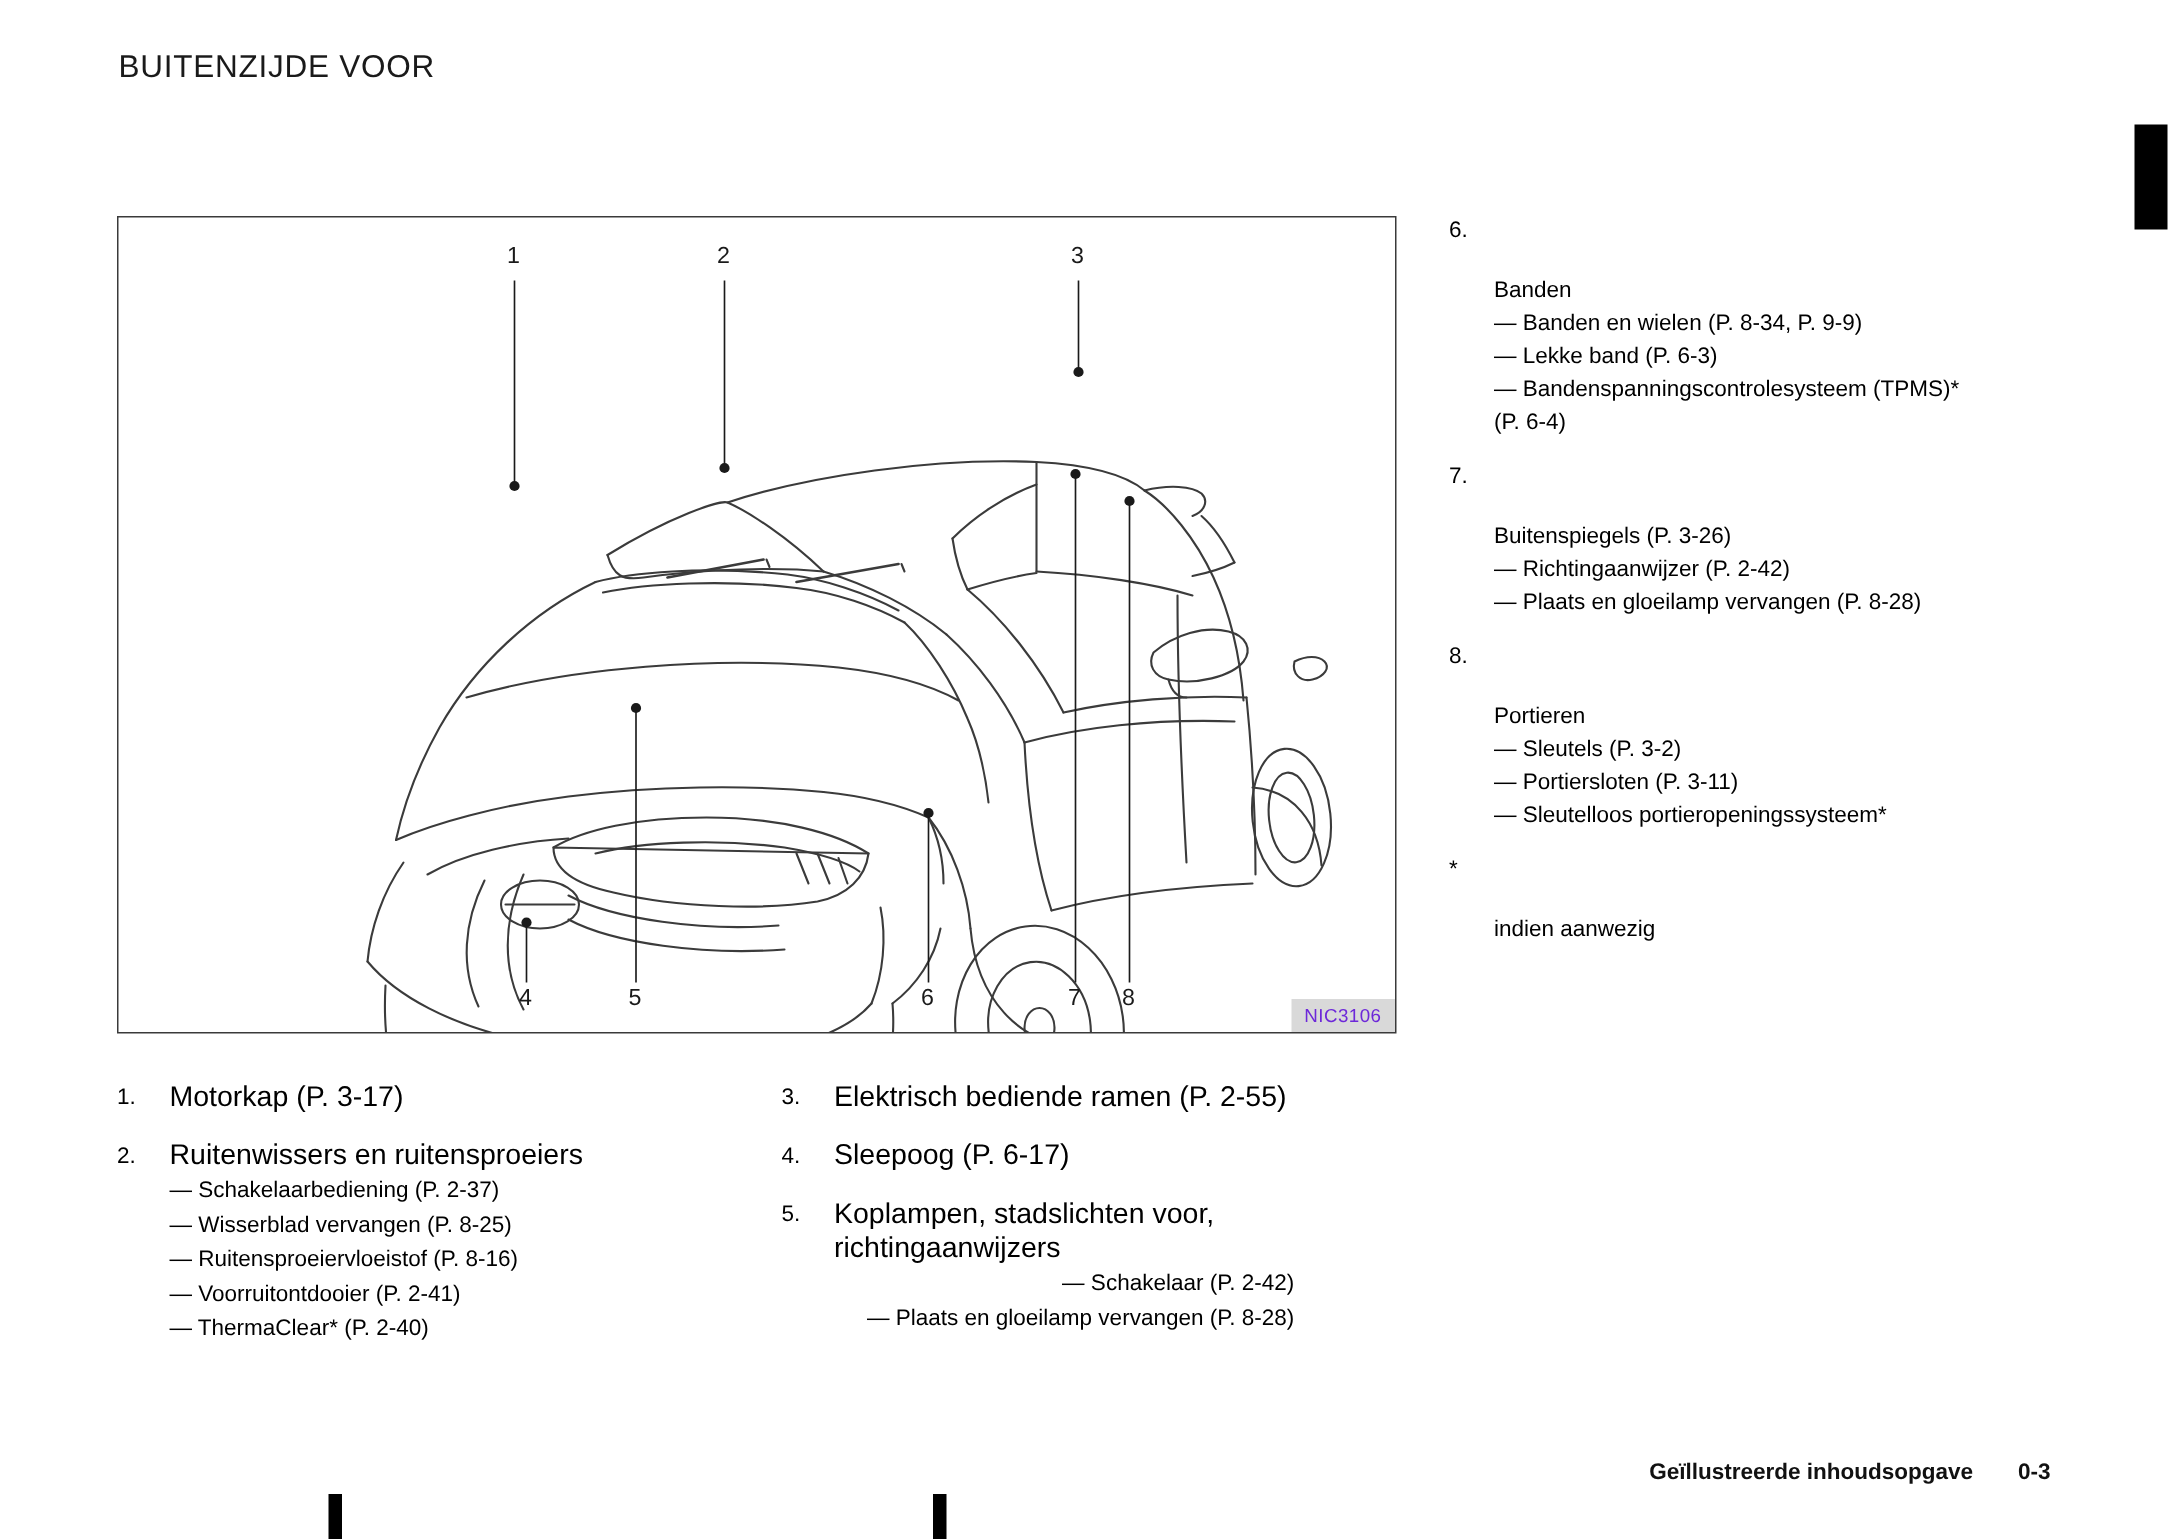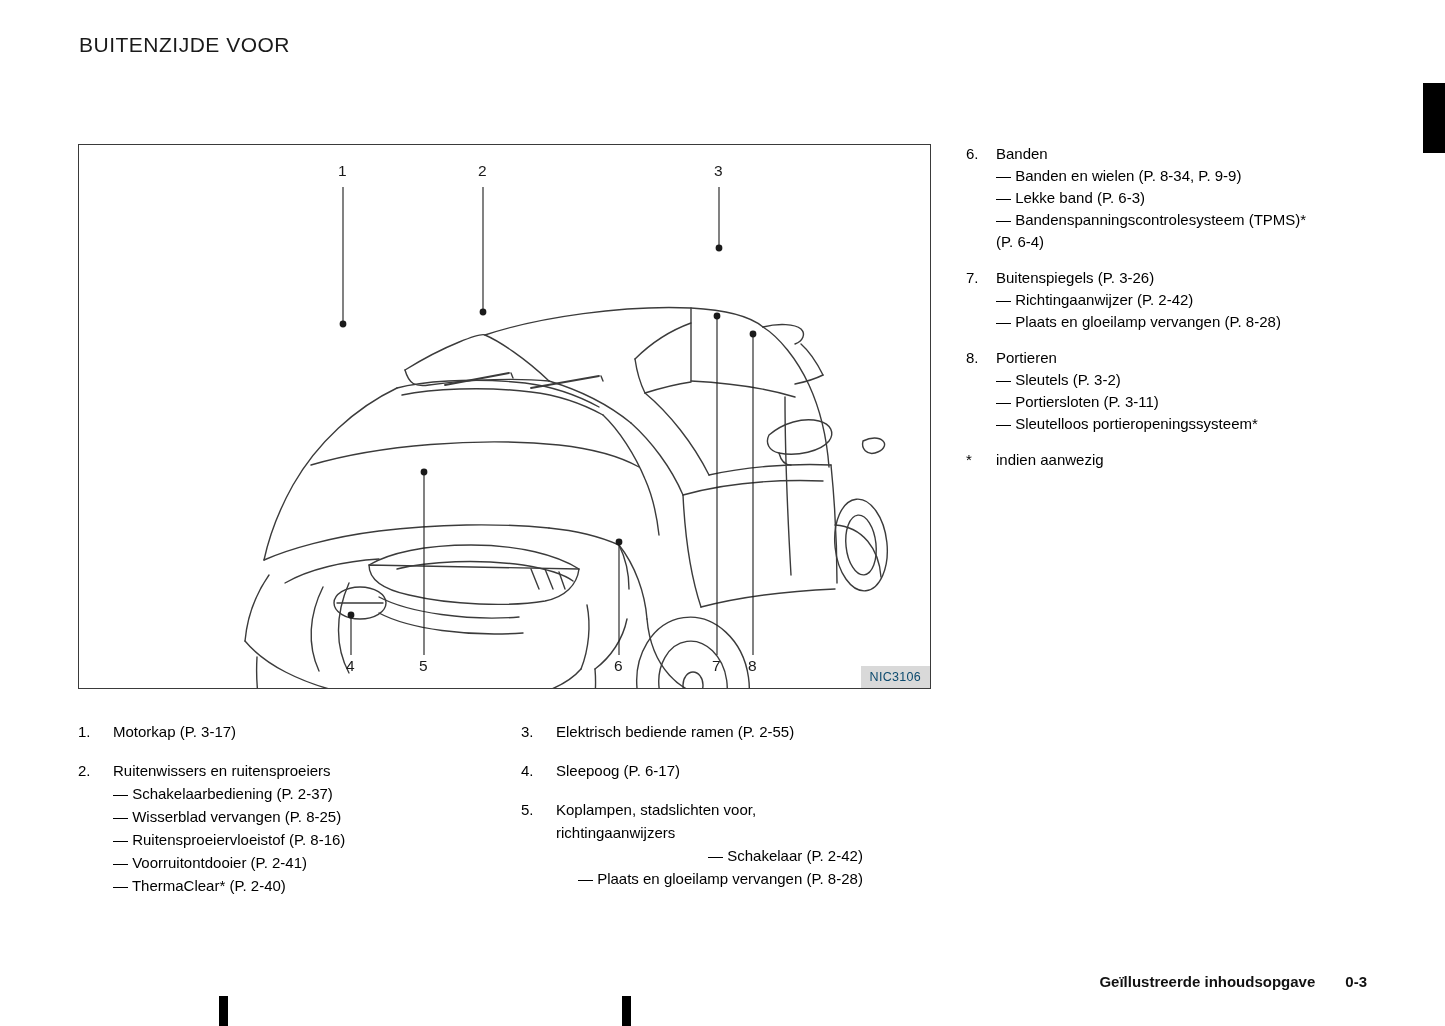--- a/index.html
+++ b/index.html
@@ -48,21 +48,21 @@
     border: 1px solid #3a3a3a;
     background: #ffffff;
     box-sizing: border-box;
     overflow: hidden;
   }
   .figure-code {
     position: absolute;
     right: 0px;
     bottom: 0px;
     background: #d9d9d9;
-    color: #0c4a6e;
+    color: #6d28d9;
     font-size: 12.5px;
     padding: 4px 9px 4px 9px;
     letter-spacing: 0.3px;
   }
   .fig-svg {
     position: absolute;
     left: 0;
     top: 0;
   }
   .callout-num {
@@ -86,20 +86,21 @@
     flex: 0 0 30px;
     font-size: 15px;
     line-height: 22px;
   }
   .item .body {
     flex: 1;
   }
   .item .main {
     font-size: 15px;
     line-height: 22px;
+    margin-top: 40px;
   }
   .sub {
     font-size: 15px;
     line-height: 22px;
     white-space: nowrap;
   }
   
   .bottom-left {
     position: absolute;
     left: 78px;
@@ -116,21 +117,21 @@
     display: flex;
     margin-bottom: 16px;
   }
   .bitem .num {
     width: 35px;
     flex: 0 0 35px;
     font-size: 15px;
     line-height: 23px;
   }
   .bitem .main {
-    font-size: 15px;
+    font-size: 19px;
     line-height: 23px;
   }
   .bitem .sub {
     font-size: 15px;
     line-height: 23px;
   }
   
   .footer {
     position: absolute;
     right: 78px;

